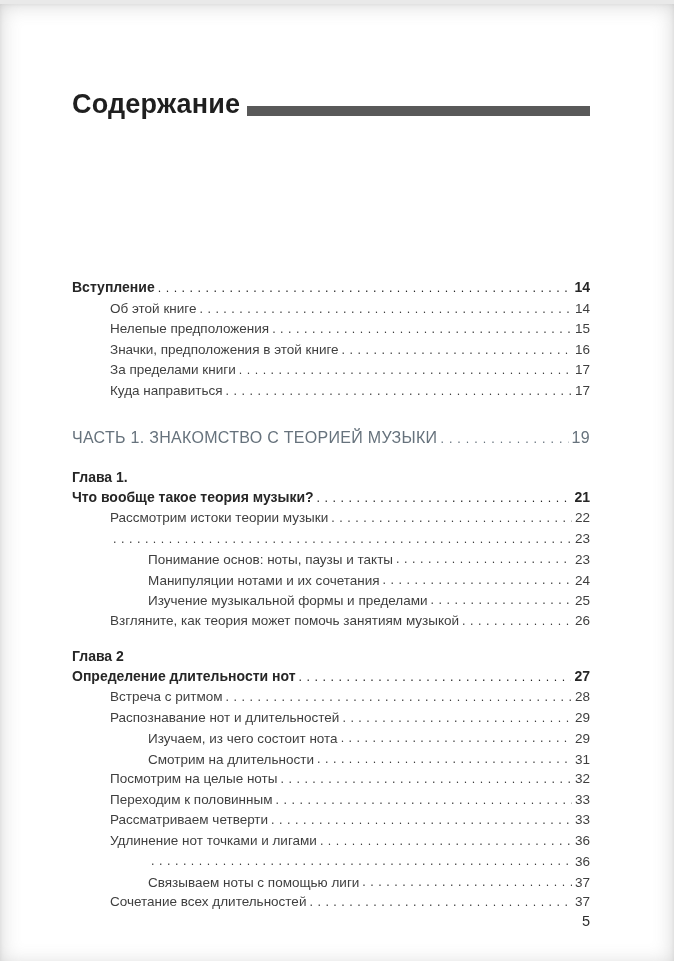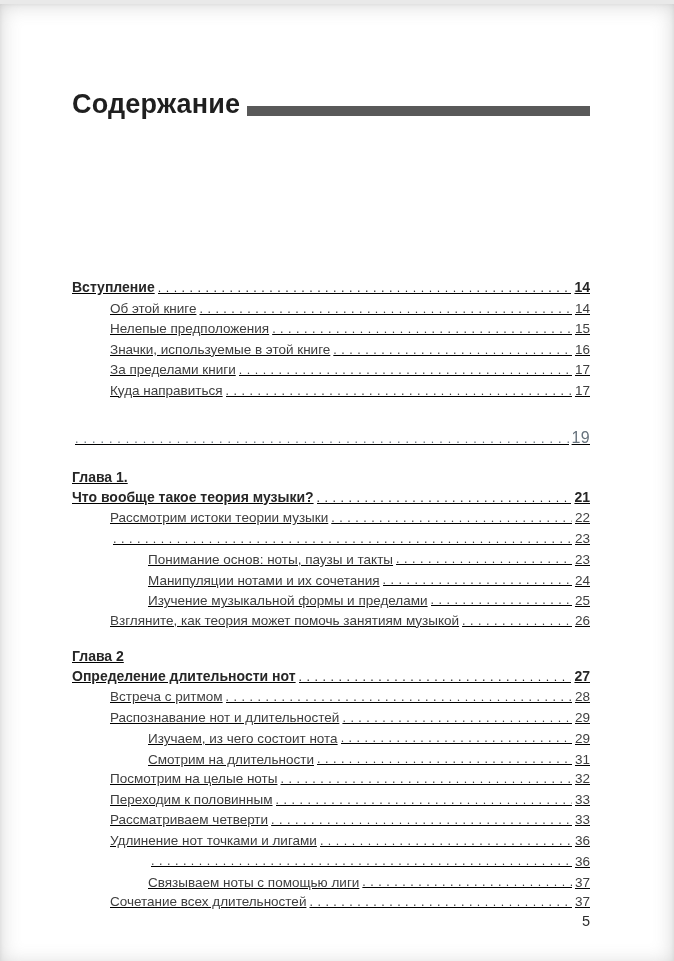--- a/index.html
+++ b/index.html
@@ -39,21 +39,21 @@
     white-space: nowrap;
   }
   .title-rule {
     flex: 1;
     height: 10px;
     background: var(--rule-color, #595959);
     margin-left: 7px;
     margin-bottom: 4px;
   }
   
-  .toc { display: block; text-decoration: underline; }
+  .toc { display: block; }
   .row {
     display: flex;
     align-items: baseline;
     font-size: 13.5px;
     line-height: 19.5px;
     color: var(--body-color, #3f3f3f);
   }
   .row .label { white-space: nowrap; }
   .row .dots {
     flex: 1;
@@ -120,35 +120,36 @@
           <span class="label">Об этой книге</span>
           <span class="dots"></span>
           <span class="pg">14</span>
         </div>
         <div class="row l1">
           <span class="label">Нелепые предположения</span>
           <span class="dots"></span>
           <span class="pg">15</span>
         </div>
         <div class="row l1">
-          <span class="label">Значки, используемые в этой книге</span>
+          <span class="label">Значки, предположения в этой книге</span>
           <span class="dots"></span>
           <span class="pg">16</span>
         </div>
         <div class="row l1">
           <span class="label">За пределами книги</span>
           <span class="dots"></span>
           <span class="pg">17</span>
         </div>
         <div class="row l1">
           <span class="label">Куда направиться</span>
           <span class="dots"></span>
           <span class="pg">17</span>
         </div>
         <div class="row part">
+          <span class="label">ЧАСТЬ 1. ЗНАКОМСТВО С ТЕОРИЕЙ МУЗЫКИ</span>
           <span class="dots"></span>
           <span class="pg">19</span>
         </div>
         <div class="row glava">
           <span class="label">Глава 1.</span>
         </div>
         <div class="row h1">
           <span class="label">Что вообще такое теория музыки?</span>
           <span class="dots"></span>
           <span class="pg">21</span>

